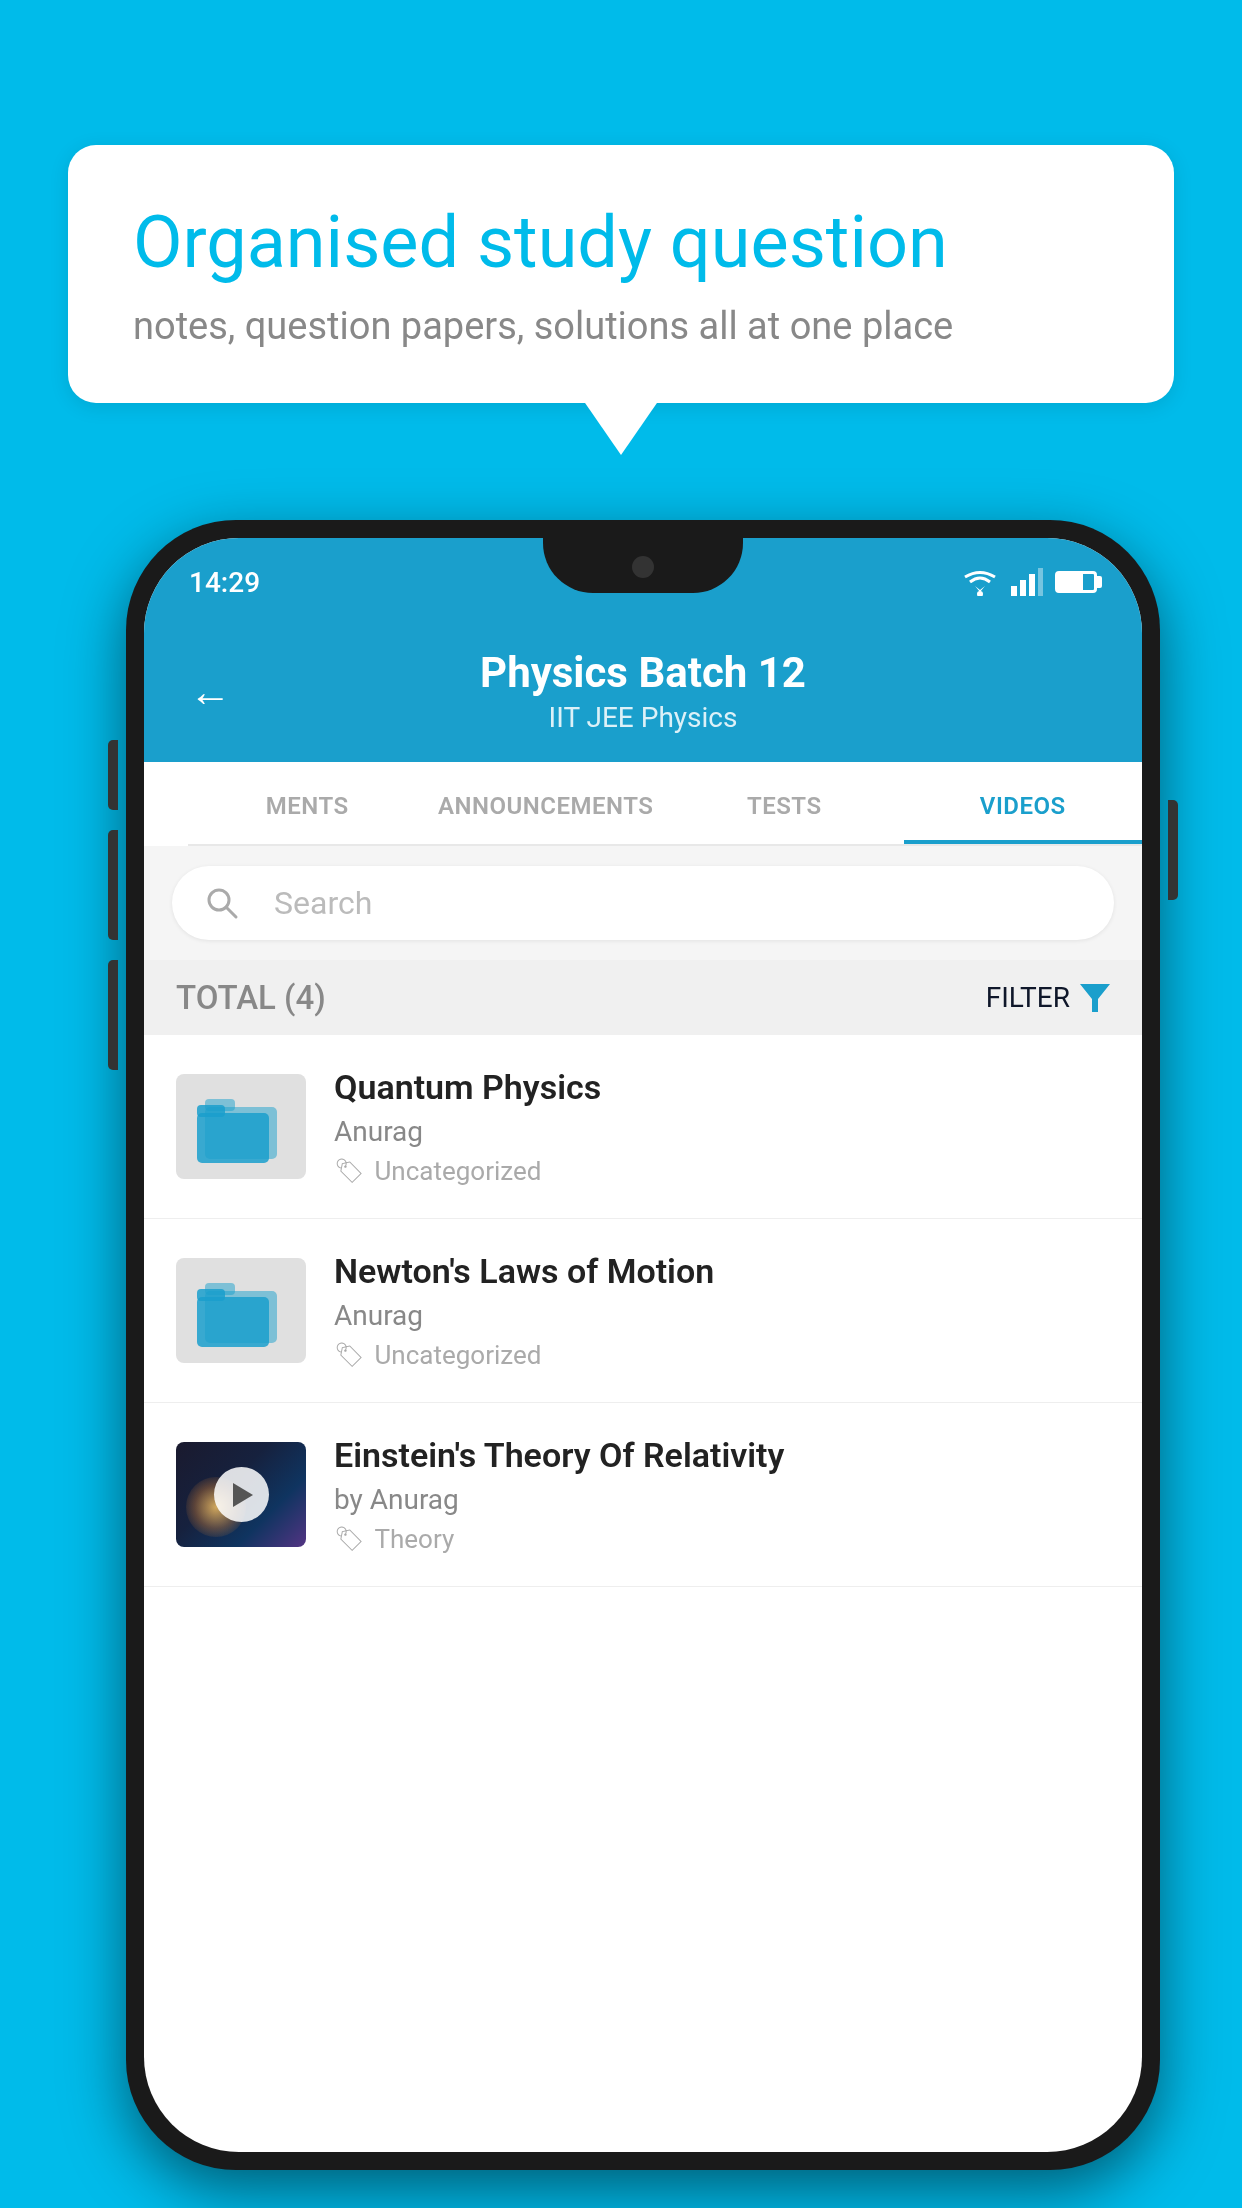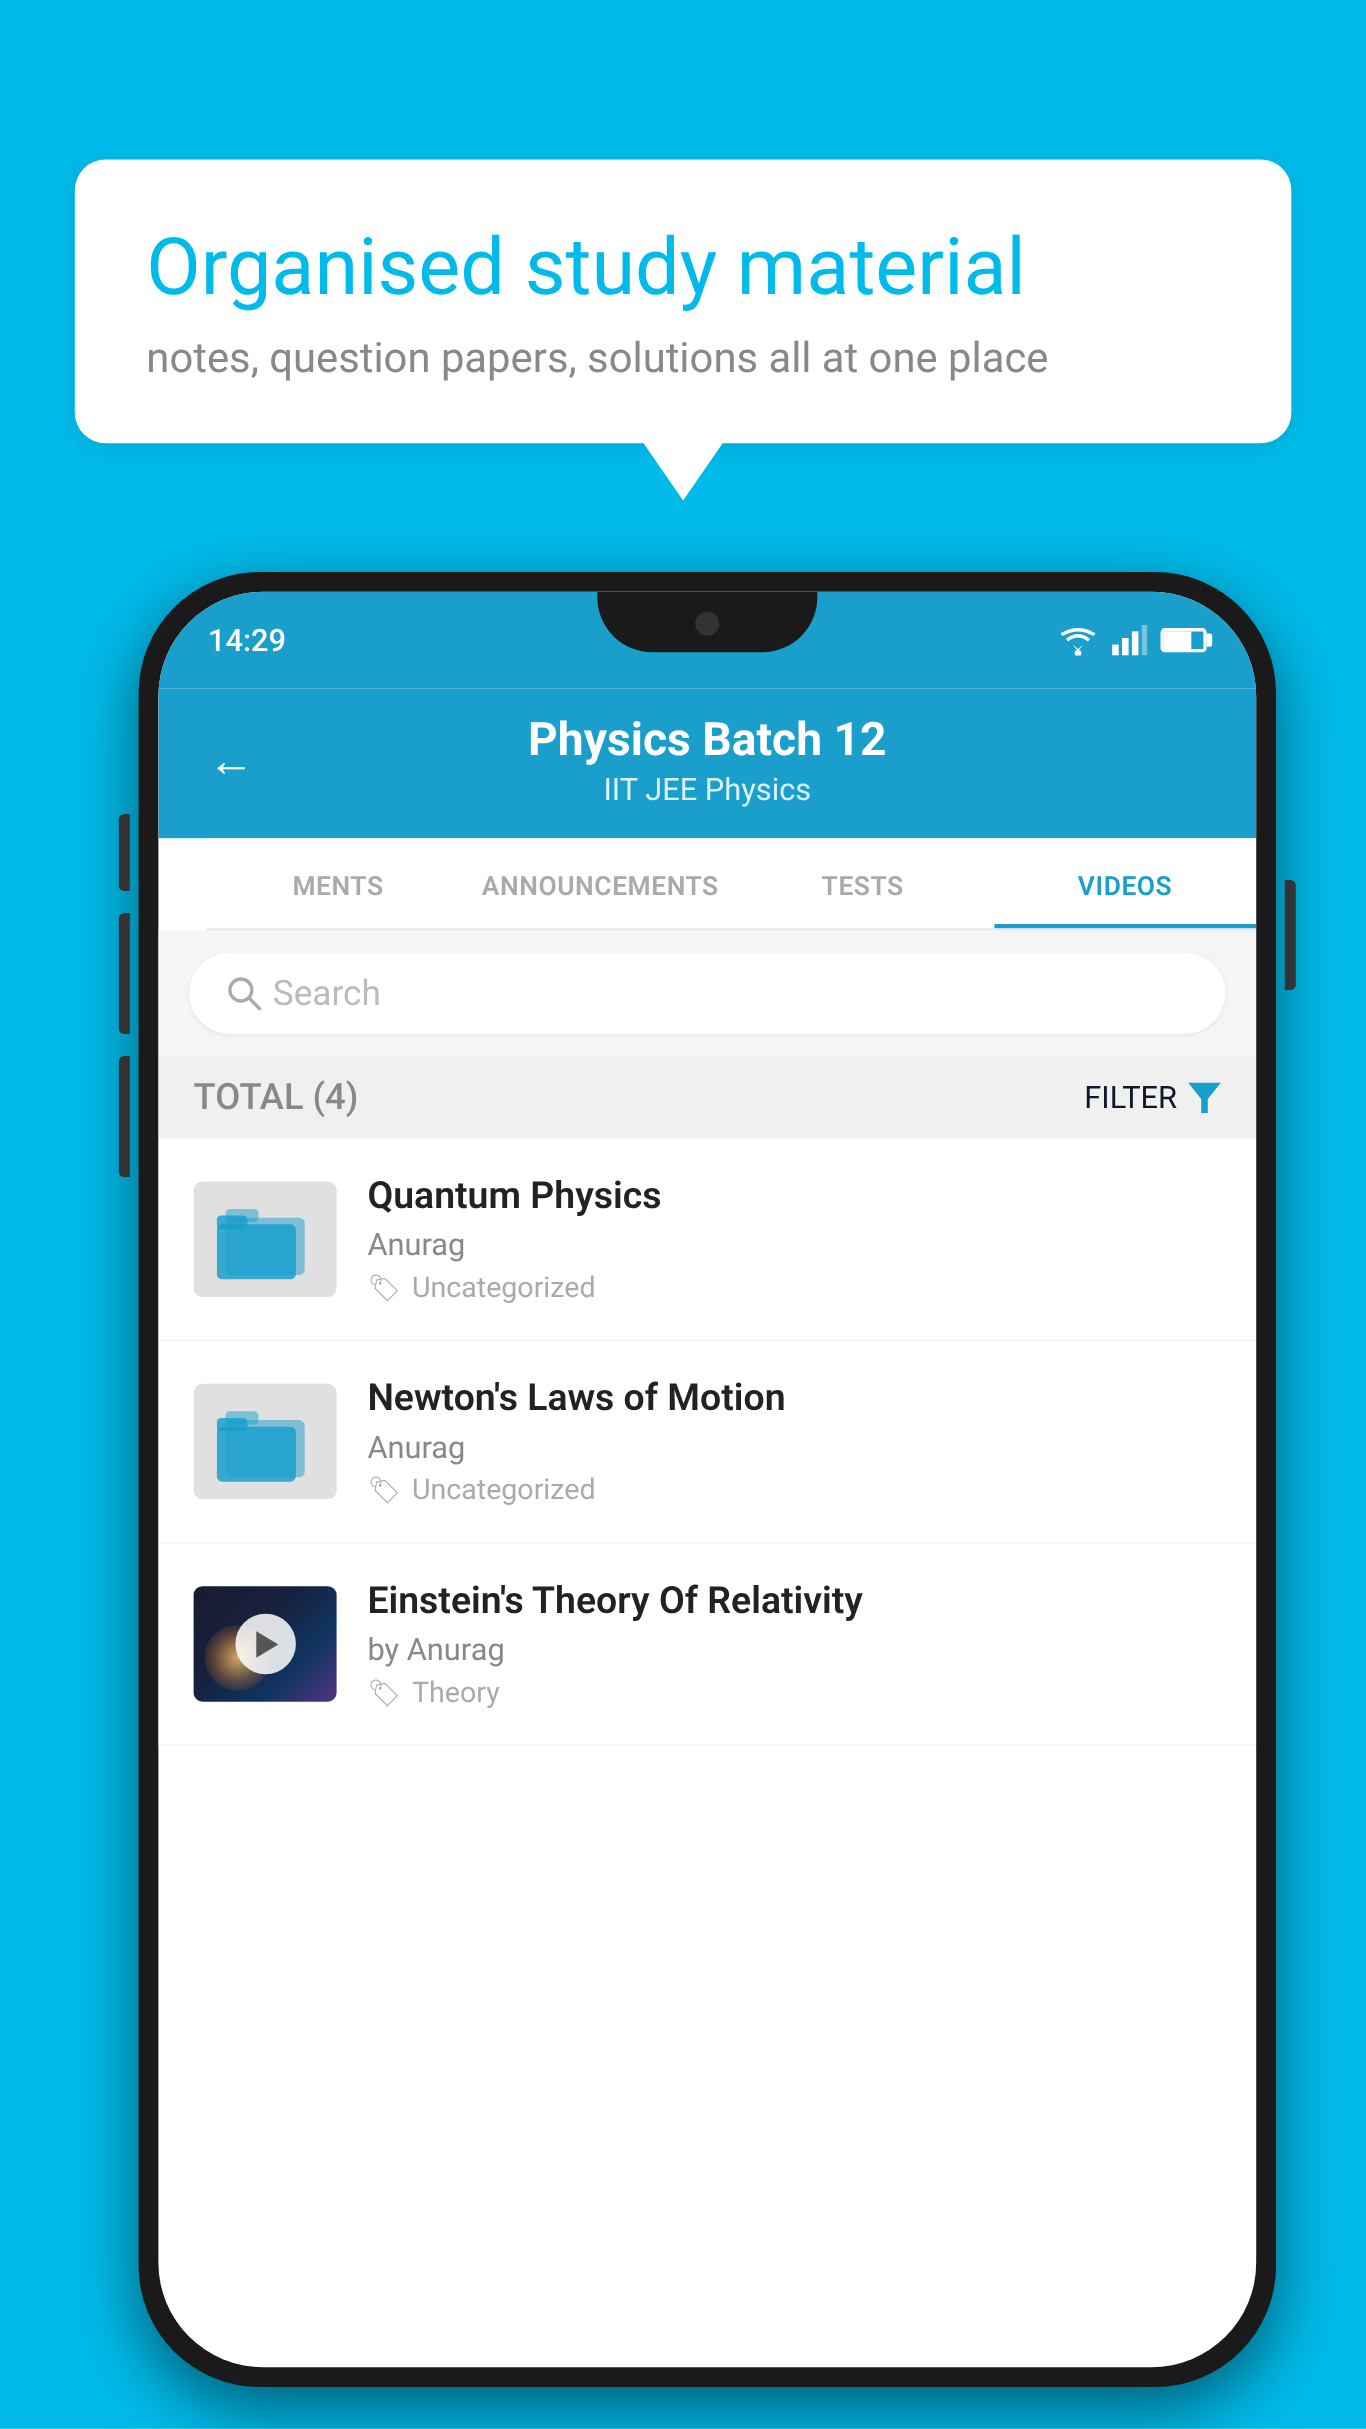--- a/index.html
+++ b/index.html
@@ -241,21 +241,21 @@
       padding: 20px 28px;
       background: #f5f5f5;
     }
 
     .search-input-wrapper {
       background: white;
       border-radius: 40px;
       display: flex;
       align-items: center;
       padding: 18px 32px;
-      gap: 8px;
+      gap: 34px;
       box-shadow: 0 1px 4px rgba(0,0,0,0.08);
     }
 
     .search-icon-svg {
       width: 36px;
       height: 36px;
       color: #aaa;
     }
 
     .search-text {
@@ -419,21 +419,21 @@
       height: 110px;
       background: #333;
       border-radius: 5px 0 0 5px;
     }
   </style>
 </head>
 <body>
 
 <div class="speech-bubble-container">
   <div class="speech-bubble">
-    <div class="bubble-title">Organised study material</div>
+    <div class="bubble-title">Organised study question</div>
     <div class="bubble-subtitle">notes, question papers, solutions all at one place</div>
   </div>
 </div>
 
 <div class="phone-wrapper">
   <div class="phone-outer">
 
     <div class="phone-side-btn-right"></div>
     <div class="phone-side-btn-left-1"></div>
     <div class="phone-side-btn-left-2"></div>

